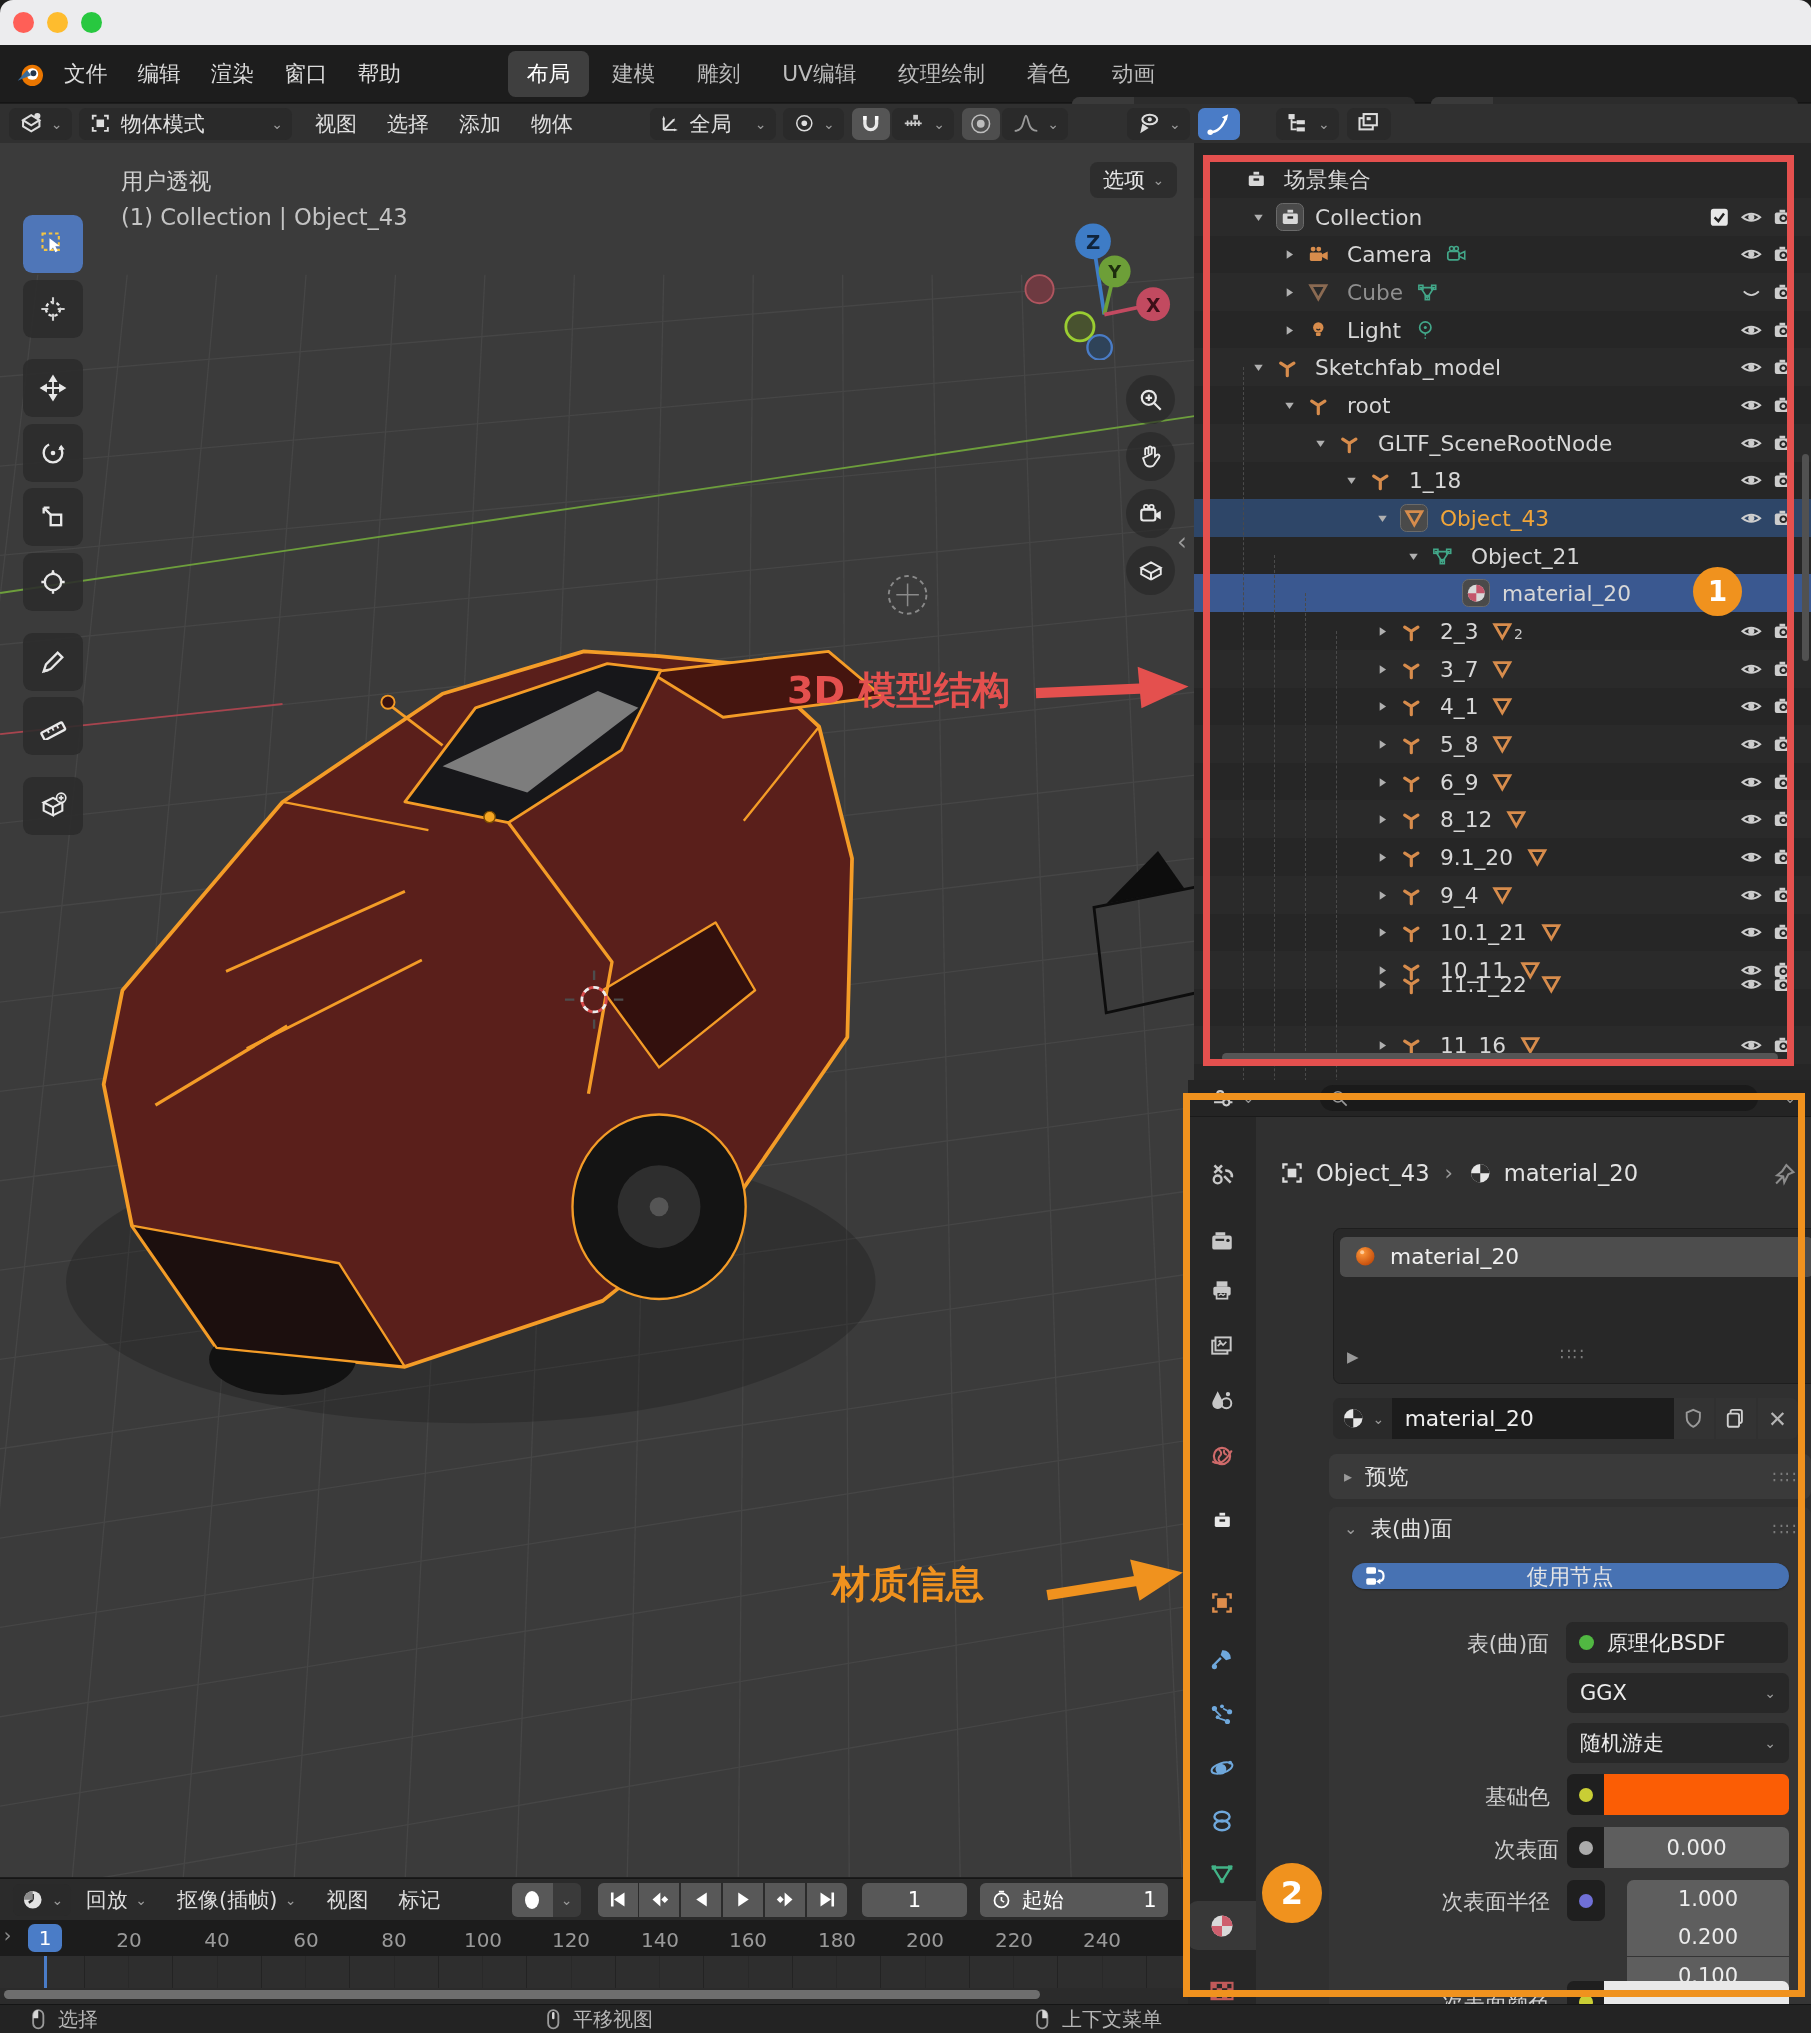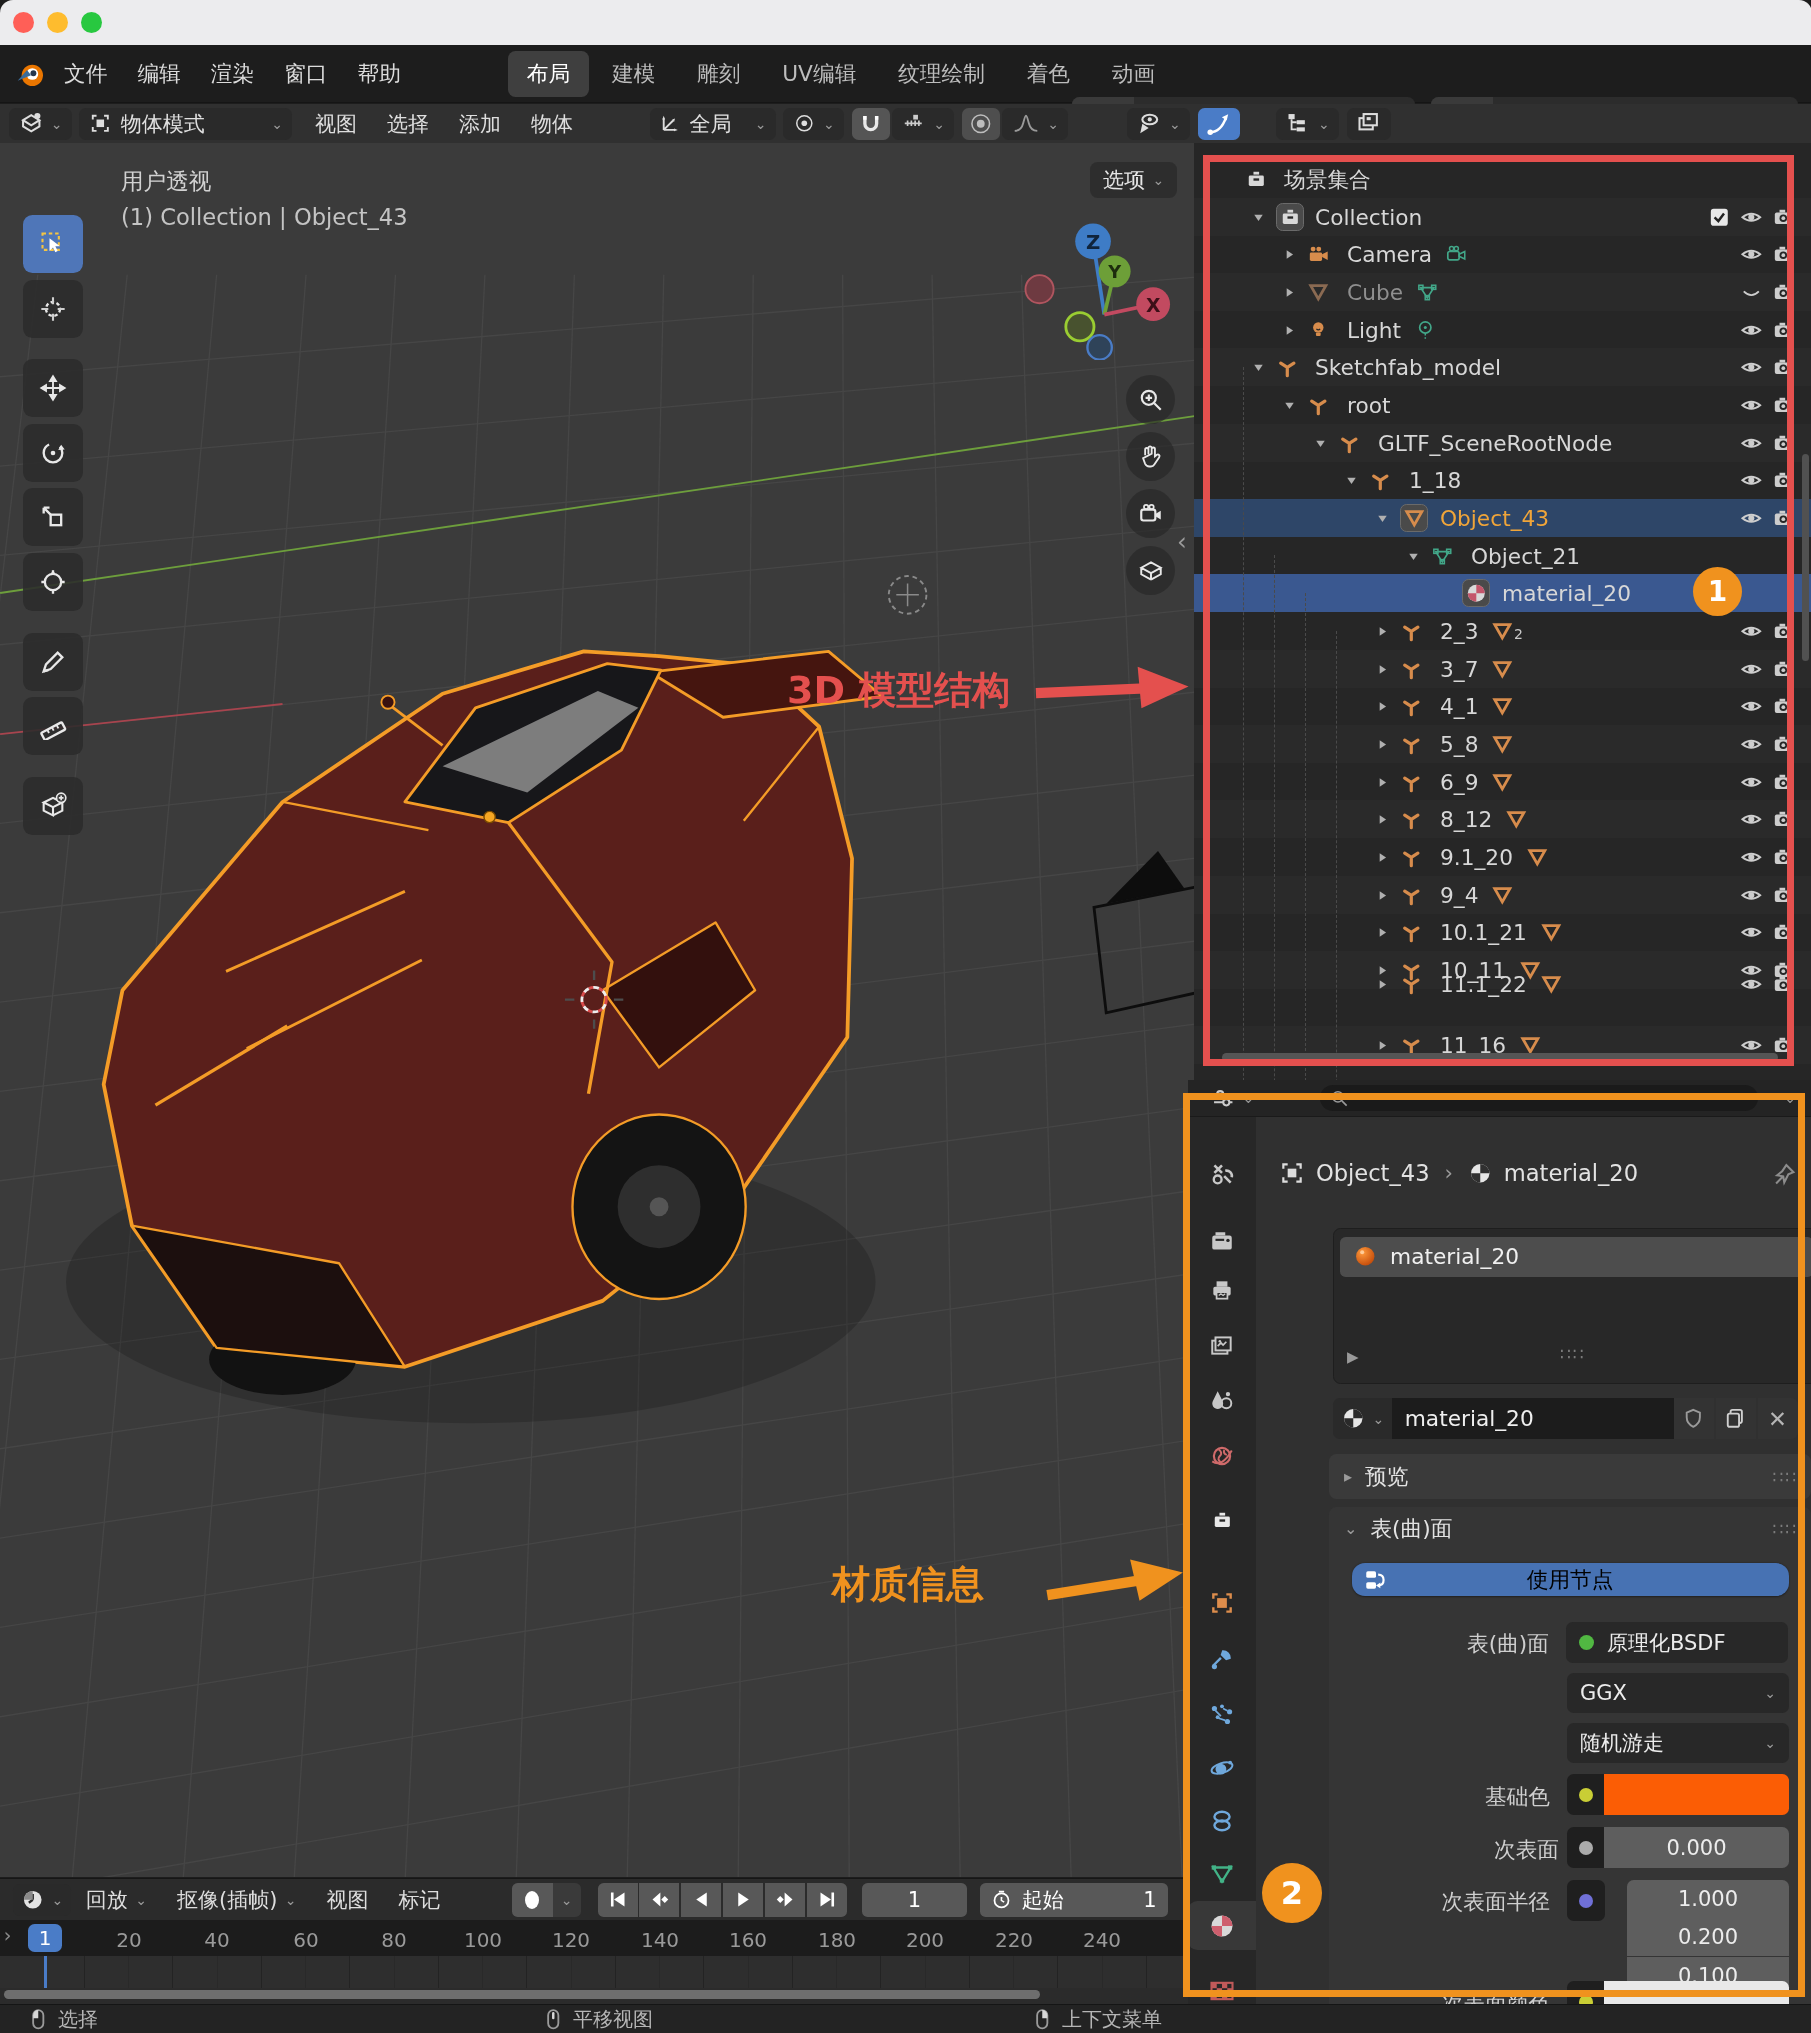--- a/index.html
+++ b/index.html
@@ -1453,21 +1453,21 @@
           <span>预览</span>
         <span class="grip" style="margin-left:auto;margin-right:13px">∷∷</span>
       </div>
 
       <div class="abs" style="left:73px;top:390px;width:482px;height:497px;background:#353535;border-radius:7.5px 7.5px 0 0">
         <div style="display:flex;align-items:center;height:43px;padding-left:15px;color:#e3e3e3;font-size:21.7px">
           <span style="color:#9a9a9a;font-size:16px;margin-right:13px">⌄</span>
             <span>表(曲)面</span>
           <span class="grip" style="margin-left:auto;margin-right:13px">∷∷</span>
         </div>
-        <div class="abs" style="left:22.6px;top:56px;width:437px;height:33px;background:#4772b3;border-radius:13px;display:flex;align-items:center;justify-content:center;color:#000000;font-size:21.7px;box-shadow:0 0.9px 1.9px rgba(0,0,0,.4)">
+        <div class="abs" style="left:22.6px;top:56px;width:437px;height:26px;background:#4772b3;border-radius:13px;display:flex;align-items:center;justify-content:center;color:#e5e5e5;font-size:21.7px;box-shadow:0 0.9px 1.9px rgba(0,0,0,.4)">
           <svg class="abs" style="left:11.3px" width="26" height="26" viewBox="0 0 24 24">
               <rect x="3" y="4" width="9" height="6" rx="1.5" fill="#fff"></rect>
               <rect x="3" y="14" width="9" height="6" rx="1.5" fill="#fff"></rect>
               <path d="M14 7 Q19 7 19 12 Q19 17 14 17" fill="none" stroke="#fff" stroke-width="2"></path>
               <path d="M12 17 l4 -2.6 v5.2 Z" fill="#fff"></path>
             </svg>
           <span>使用节点</span>
         </div>
 
         <div class="flabel" style="left:13px;top:122px">表(曲)面</div>

